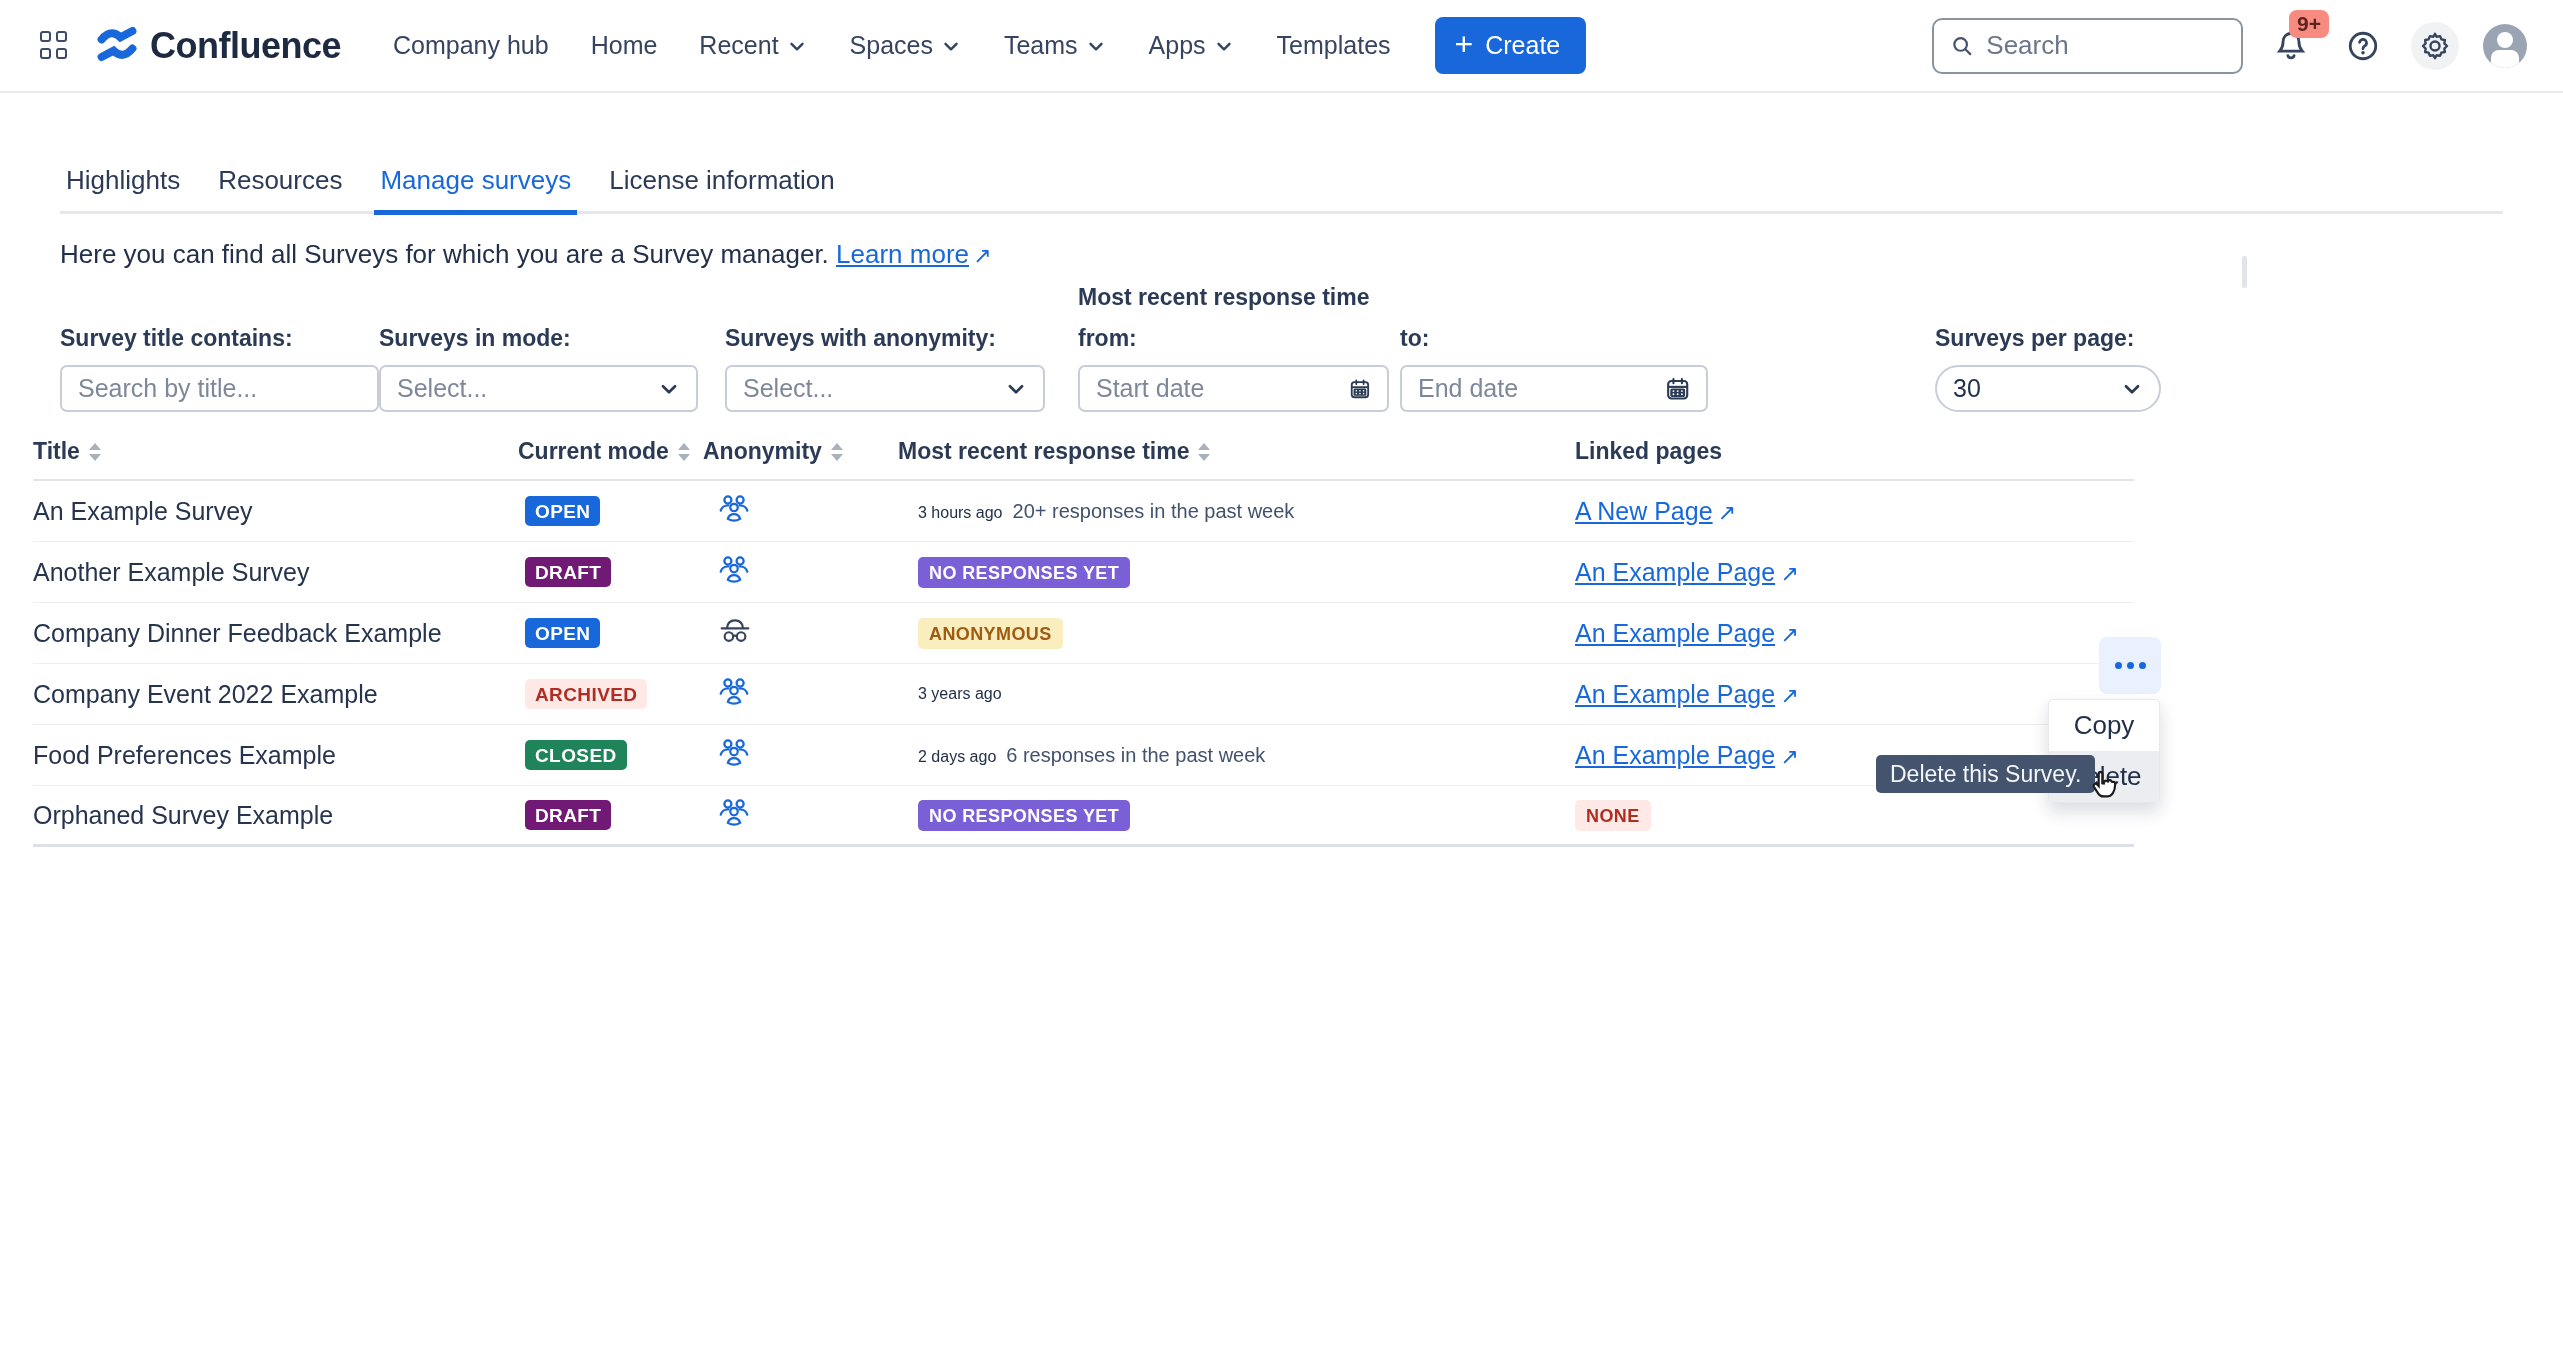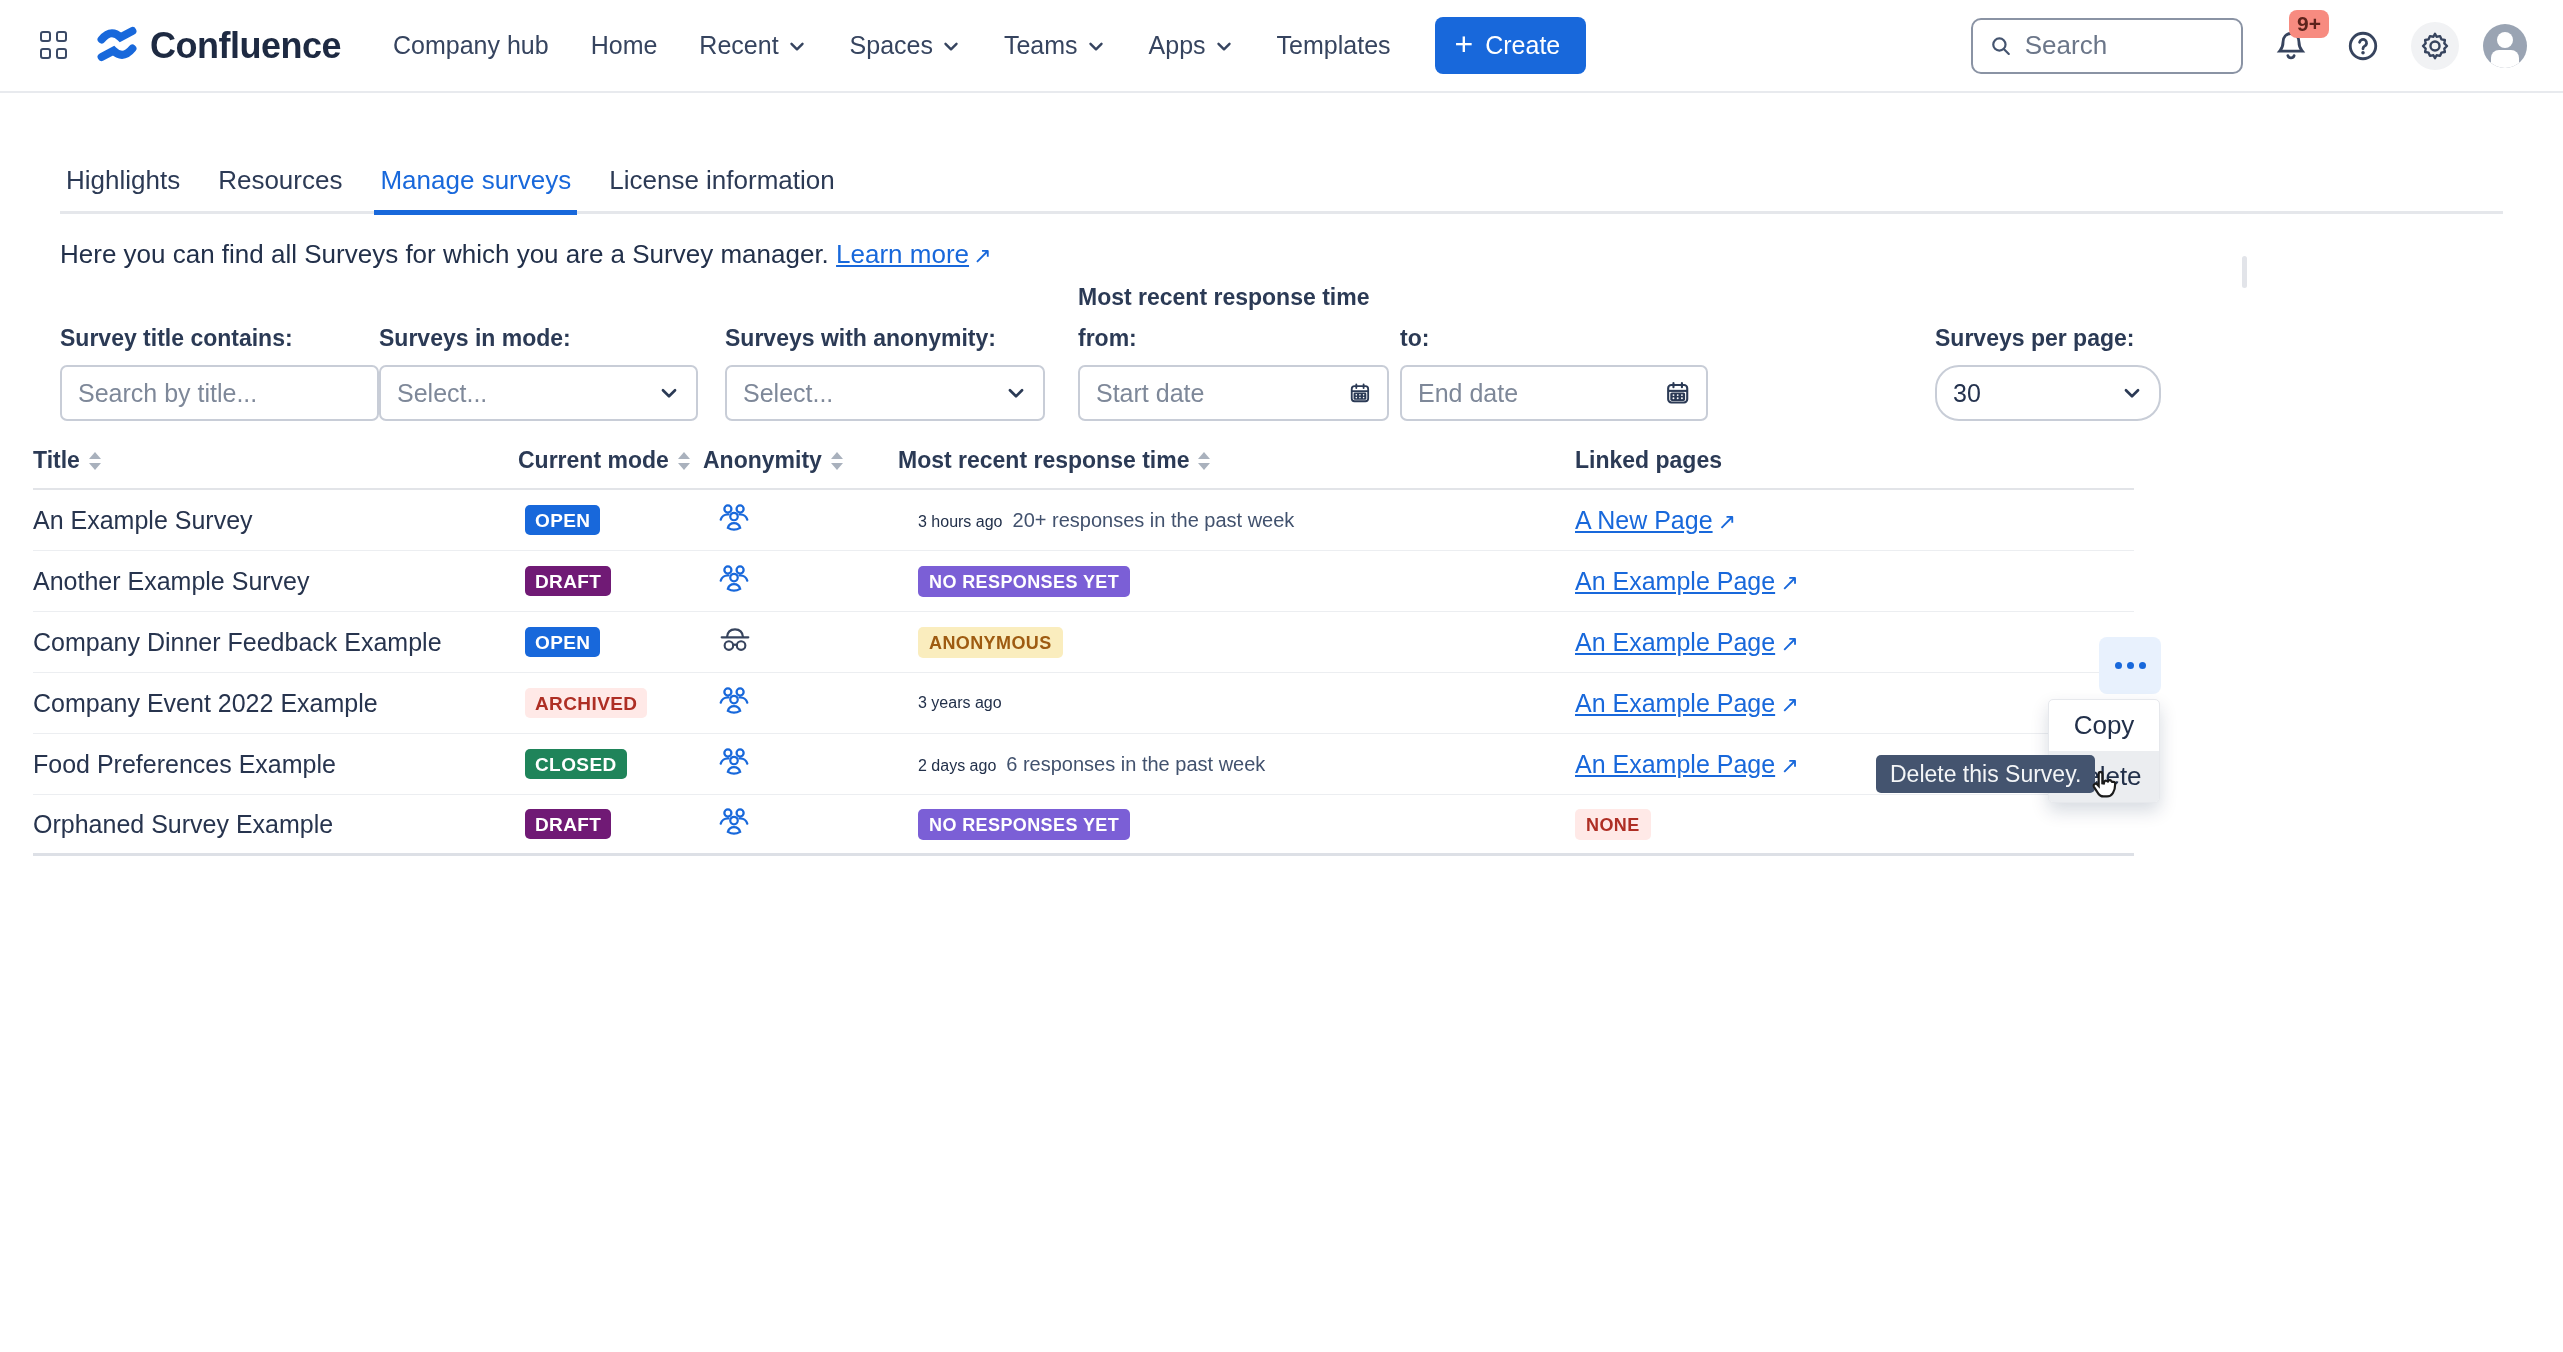--- a/index.html
+++ b/index.html
@@ -24,21 +24,21 @@
   .nav-items { display:flex; align-items:center; gap:42px; font-size:25px; color:#36445f; }
   .nav-item { display:flex; align-items:center; gap:7px; cursor:pointer; white-space:nowrap; }
   .create-btn {
     margin-left:44px; height:57px; padding:0 26px 0 20px; border:none; border-radius:8px;
     background:#1868DB; color:#fff; font-size:25px; font-family:inherit;
     display:flex; align-items:center; gap:12px; cursor:pointer;
   }
   .plus { font-size:32px; font-weight:400; line-height:1; margin-top:-3px; }
   .nav-right { margin-left:auto; display:flex; align-items:center; gap:24px; }
   .searchbox {
-    width:272px; height:56px; border:2px solid #8a93a4; border-radius:10px;
+    width:311px; height:56px; border:2px solid #8a93a4; border-radius:10px;
     display:flex; align-items:center; padding:0 16px; gap:12px; background:#fff;
   }
   .searchbox input {
     border:none; outline:none; font-size:26px; width:100%; color:#22304a; font-family:inherit;
   }
   .searchbox input::placeholder { color:#6b7689; }
   .navicon { position:relative; width:48px; height:48px; display:flex; align-items:center; justify-content:center; cursor:pointer; border-radius:50%; }
   .navicon.gearbg { background:#f1f2f4; }
   .notif-badge {
     position:absolute; top:-12px; left:22px; background:#f78b80; color:#5d231c;
@@ -61,21 +61,21 @@
   .intro { margin-top:25px; font-size:26px; color:#22304a; }
   .link { color:#1868DB; text-decoration:underline; cursor:pointer; }
   .ext-arrow { display:inline-block; text-decoration:none; color:#1868DB; font-size:22px; margin-left:4px; }
 
   
   .filters { margin-top:14px; display:flex; align-items:flex-end; }
   .fcol { display:flex; flex-direction:column; }
   .flabel { font-size:23px; font-weight:bold; color:#2b3a55; margin-bottom:13px; }
   .fgroup-label { font-size:23px; font-weight:bold; color:#2b3a55; margin-bottom:14px; }
   .finput, .fselect {
-    height:56px; border:2px solid #c8cdd7; border-radius:7px; background:#fff;
+    height:47px; border:2px solid #c8cdd7; border-radius:7px; background:#fff;
     font-size:25px; color:#24324e; display:flex; align-items:center; padding:0 16px;
   }
   .finput input { border:none; outline:none; width:100%; font-size:25px; color:#24324e; font-family:inherit; background:transparent; }
   .finput input::placeholder { color:#7e8899; }
   .fselect { justify-content:space-between; cursor:pointer; }
   .fselect .sel-placeholder { color:#7e8899; }
   .fselect .sel-value { color:#24324e; }
   .w319 { width:319px; } .w320 { width:320px; } .w311 { width:311px;gap:38px; } .w308 { width:308px; } .w226 { width:226px;border-radius:24px; }
   .ml30 { } .ml27 { margin-left:27px; } .ml33 { margin-left:33px; } .ml11 { margin-left:11px; }
   .fdates { display:flex; }

